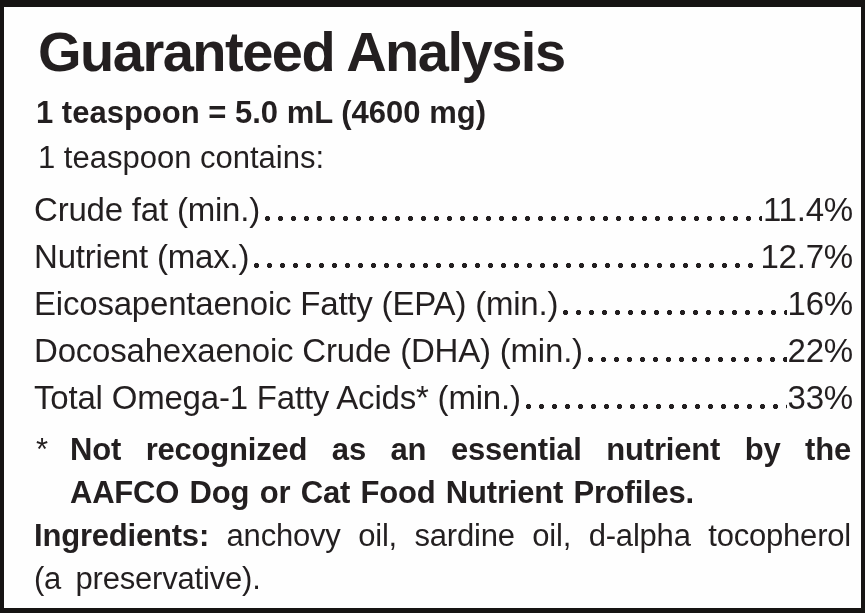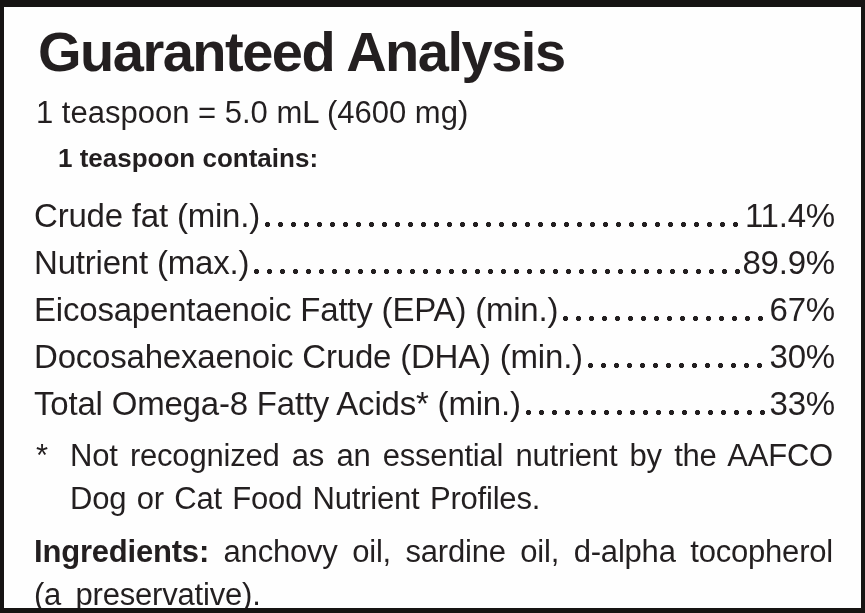--- a/index.html
+++ b/index.html
@@ -9,43 +9,43 @@
     background: #ffffff;
     font-family: "Liberation Sans", "DejaVu Sans", sans-serif;
     color: var(--ink);
   }
   .panel {
     width: 865px; height: 613px;
     background: var(--paper);
     border-style: solid;
     border-color: #161413;
     border-width: 7px 4px 5px 4px;
-    padding: 10px 26px 0 30px;
+    padding: 10px 8px 0 30px;
     overflow: hidden;
   }
   .title {
     font-size: 56px;
     font-weight: bold;
     letter-spacing: -1.5px;
     line-height: 66px;
     margin: 2px 0 6px 4px;
   }
   .serving-line {
     font-size: 31px;
-    font-weight: normal;
+    font-weight: bold;
     line-height: 44px;
     margin-left: 2px;
   }
   .contains-line {
-    font-size: 26px;
-    font-weight: bold;
+    font-size: 31px;
+    font-weight: normal;
     line-height: 46px;
-    margin-left: 24px;
+    margin-left: 4px;
   }
-  .rows { margin-top: 11px; }
+  .rows { margin-top: 5px; }
   .row {
     display: flex;
     align-items: baseline;
     font-size: 33px;
     font-weight: normal;
     line-height: 47px;
     letter-spacing: -0.2px;
   }
   .row .nm { white-space: nowrap; }
   .row .leader {
@@ -61,23 +61,22 @@
   .row .val { white-space: nowrap; }
   .footnote {
     display: grid;
     grid-template-columns: 36px 1fr;
     margin-top: 7px;
     font-size: 31px;
     line-height: 43px;
     letter-spacing: -0.2px;
   }
   .footnote .marker { padding-left: 2px; }
-  .footnote .fn-text { text-align: justify; word-spacing: 2px; padding-right: 2px; }
+  .footnote .fn-text { text-align: justify; word-spacing: 2px; padding-right: 2px; font-weight: bold; }
   .ingredients {
-    margin-top: 10px;
     font-size: 31px;
     line-height: 43px;
     text-align: justify;
     word-spacing: 6px;
     letter-spacing: -0.2px;
     padding-right: 2px;
   }
   .ingredients b { font-weight: bold; }
 </style>
 </head>
@@ -93,34 +92,34 @@
 
   <div class="rows">
     <div class="row">
       <span class="nm">Crude fat (min.)</span>
       <span class="leader"></span>
       <span class="val">11.4%</span>
     </div>
     <div class="row">
       <span class="nm">Nutrient (max.)</span>
       <span class="leader"></span>
-      <span class="val">89.9%</span>
+      <span class="val">12.7%</span>
     </div>
     <div class="row">
       <span class="nm">Eicosapentaenoic Fatty (EPA) (min.)</span>
       <span class="leader"></span>
-      <span class="val">67%</span>
+      <span class="val">16%</span>
     </div>
     <div class="row">
       <span class="nm">Docosahexaenoic Crude (DHA) (min.)</span>
       <span class="leader"></span>
-      <span class="val">30%</span>
+      <span class="val">22%</span>
     </div>
     <div class="row">
-      <span class="nm">Total Omega-8 Fatty Acids* (min.)</span>
+      <span class="nm">Total Omega-1 Fatty Acids* (min.)</span>
       <span class="leader"></span>
       <span class="val">33%</span>
     </div>
   </div>
 
   <div class="footnote">
     <span class="marker">*</span>
     <p class="fn-text">Not recognized as an essential nutrient by the AAFCO Dog or Cat Food Nutrient Profiles.</p>
   </div>
 

